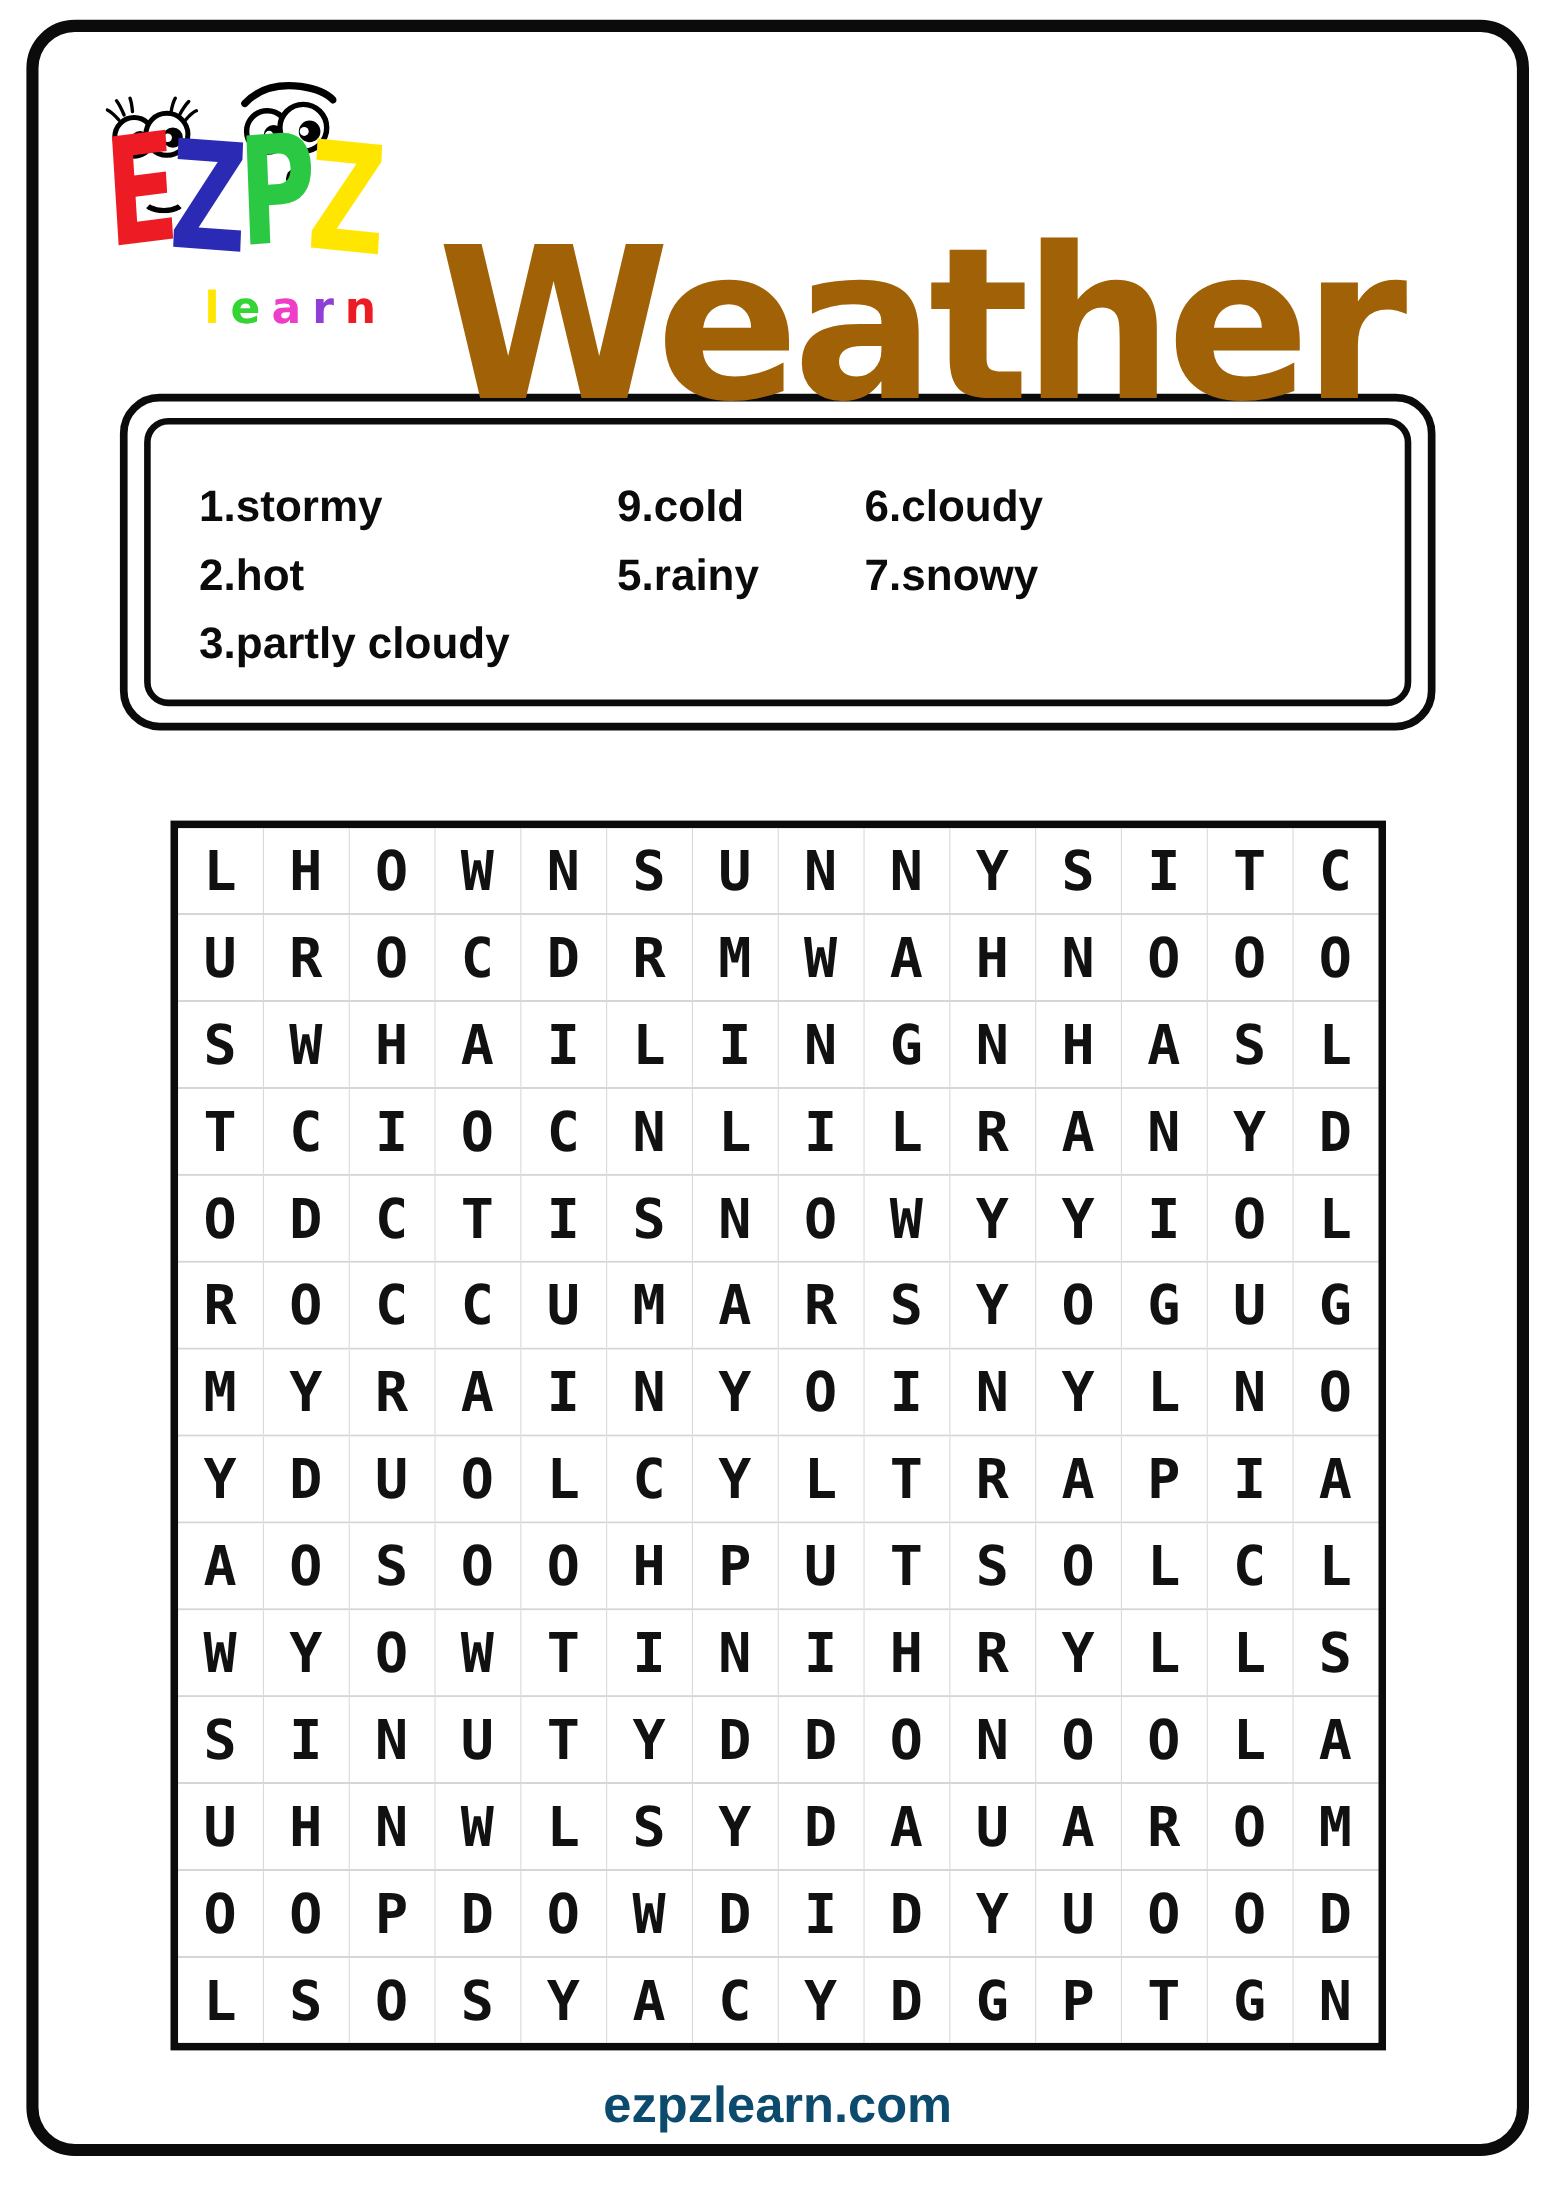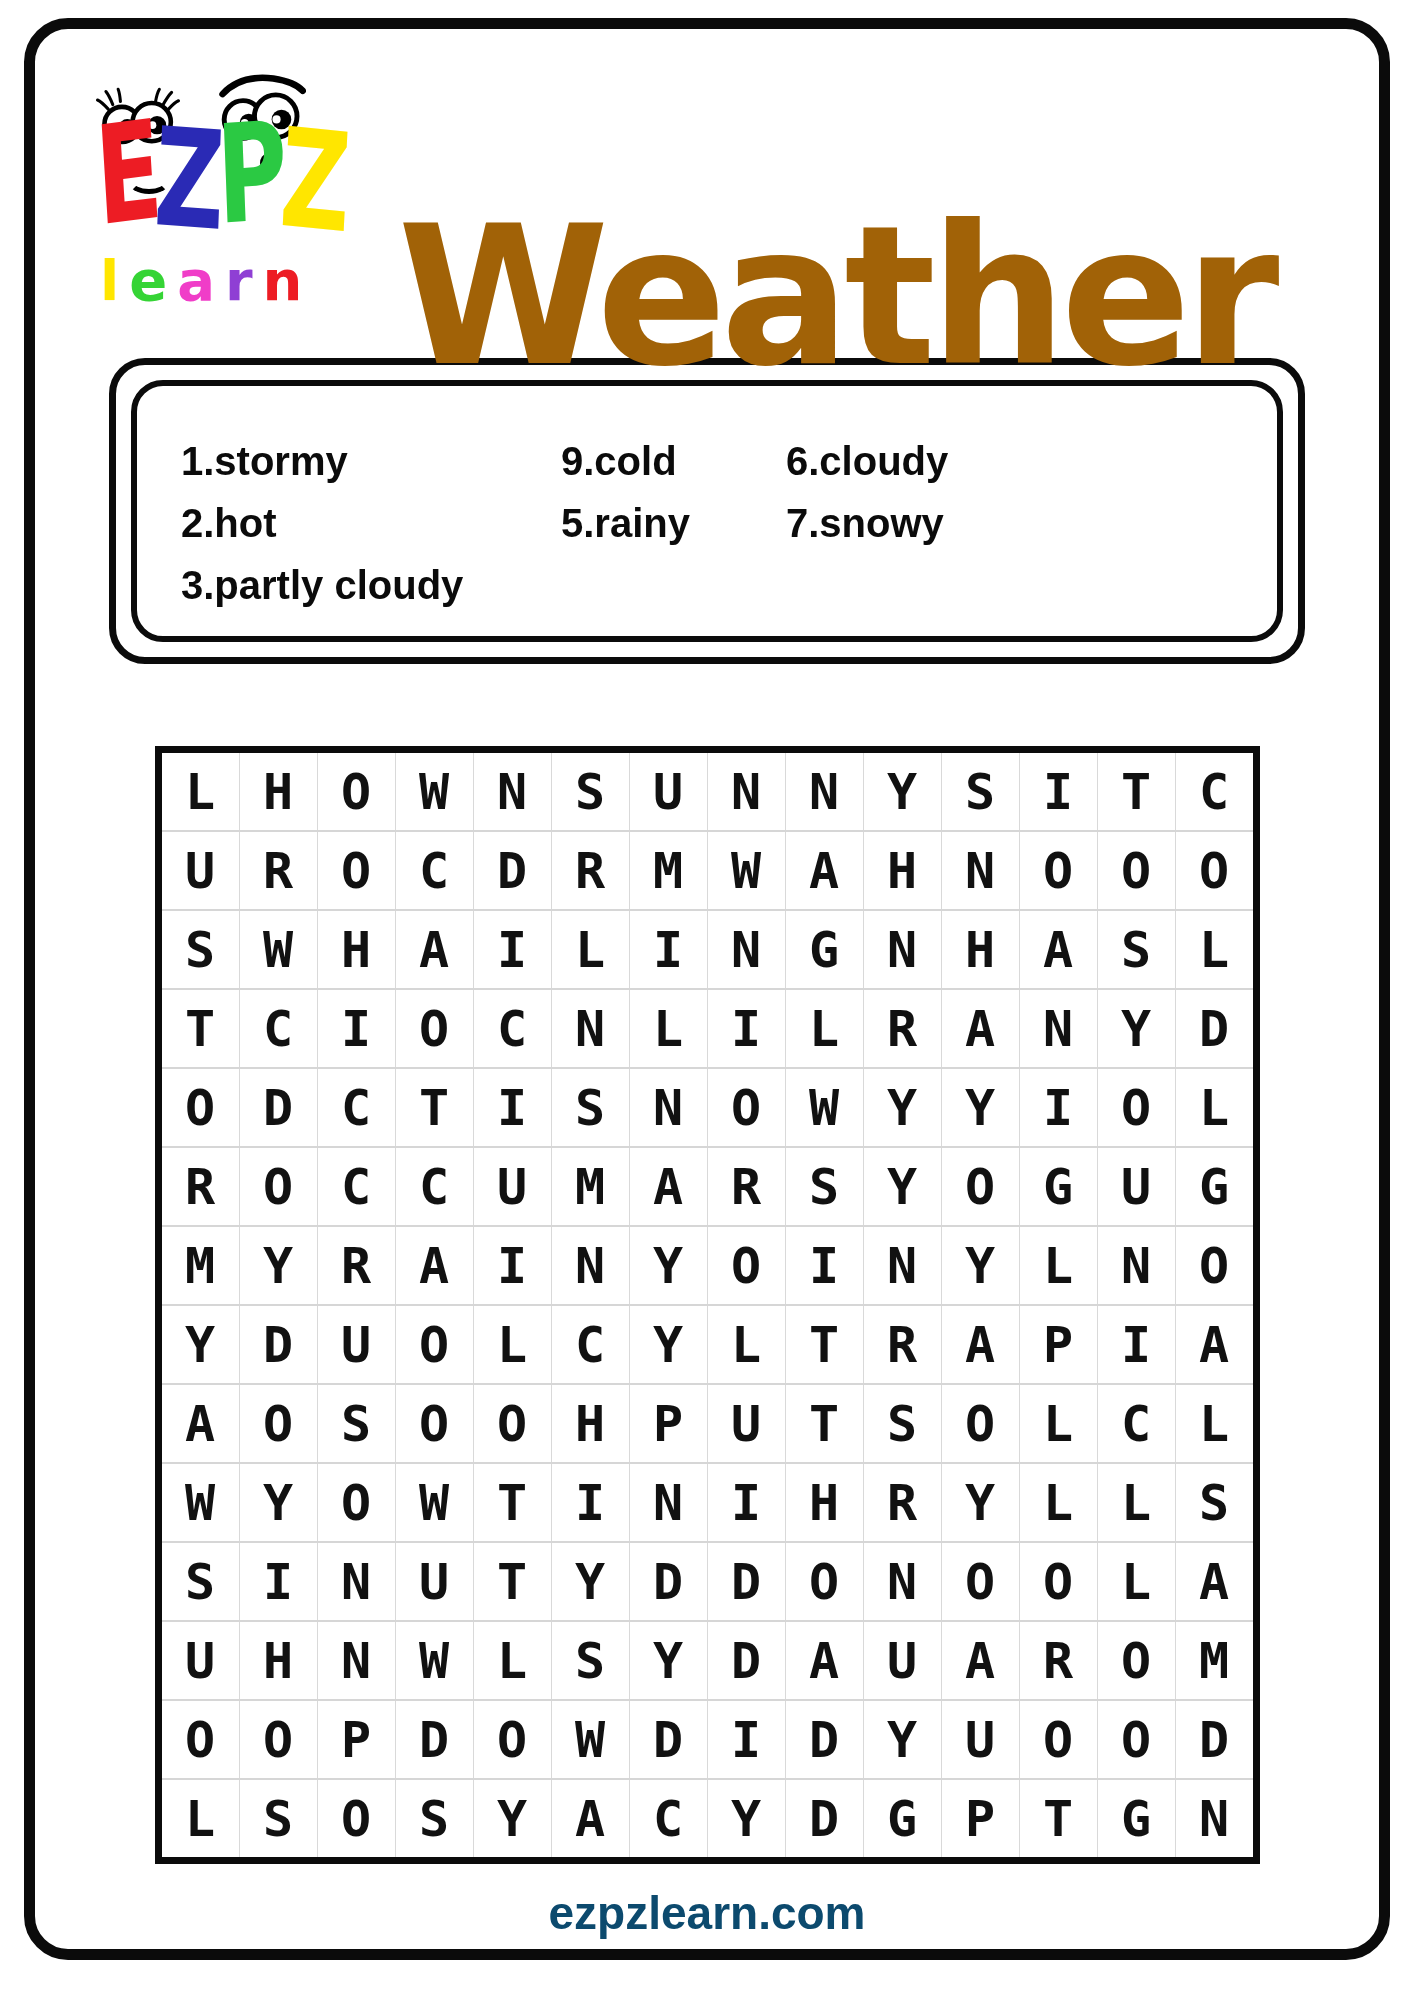--- a/index.html
+++ b/index.html
@@ -30,22 +30,22 @@
     transform:scaleY(1.42);transform-origin:50% 100%;
   }
   .ez-letter{display:inline-block;}
   .ez-letter:nth-child(1){transform:rotate(-5deg);}
   .ez-letter:nth-child(2){transform:rotate(3deg) translateY(4px);}
   .ez-letter:nth-child(3){transform:rotate(-3deg);}
   .ez-letter:nth-child(4){transform:rotate(4deg) translateY(5px);}
   .logo-learn{
     margin-top:16px;margin-left:8px;
     font-family:"DejaVu Sans", sans-serif;
-    font-weight:bold;font-size:56px;line-height:46px;
-    letter-spacing:10px;white-space:nowrap;
+    font-weight:bold;font-size:40px;line-height:46px;
+    letter-spacing:10px;white-space:nowrap;text-align:right;
   }
   .eyes{position:absolute;}
   .eyes-e{left:4px;top:14px;width:84px;height:60px;}
   .eyes-p{left:124px;top:0px;width:90px;height:72px;}
   .smile-e{
     position:absolute;left:36px;top:96px;width:32px;height:16px;
     border:5px solid transparent;border-bottom-color:#000;
     border-radius:50%;
   }
   .mouth-p{
@@ -62,21 +62,21 @@
   
   .wordbox{
     width:1152px;height:262px;
     margin:0 auto;
     border:7px solid #0b0b0b;border-radius:36px;
     padding:15px;
     box-sizing:content-box;
   }
   .wordbox-inner{
     width:100%;height:100%;
-    border:6px solid #0b0b0b;border-radius:32px;
+    border:6px solid #0b0b0b;border-radius:22px;
     box-sizing:border-box;
     padding:44px 0 0 44px;
   }
   .word-cols{display:flex;align-items:flex-start;}
   .word-col{display:flex;flex-direction:column;}
   .word-col:nth-child(1){width:380px;}
   .word-col:nth-child(2){width:225px;}
   .word-col:nth-child(3){width:240px;}
   .word-item{
     font-weight:bold;font-size:40px;line-height:62px;

